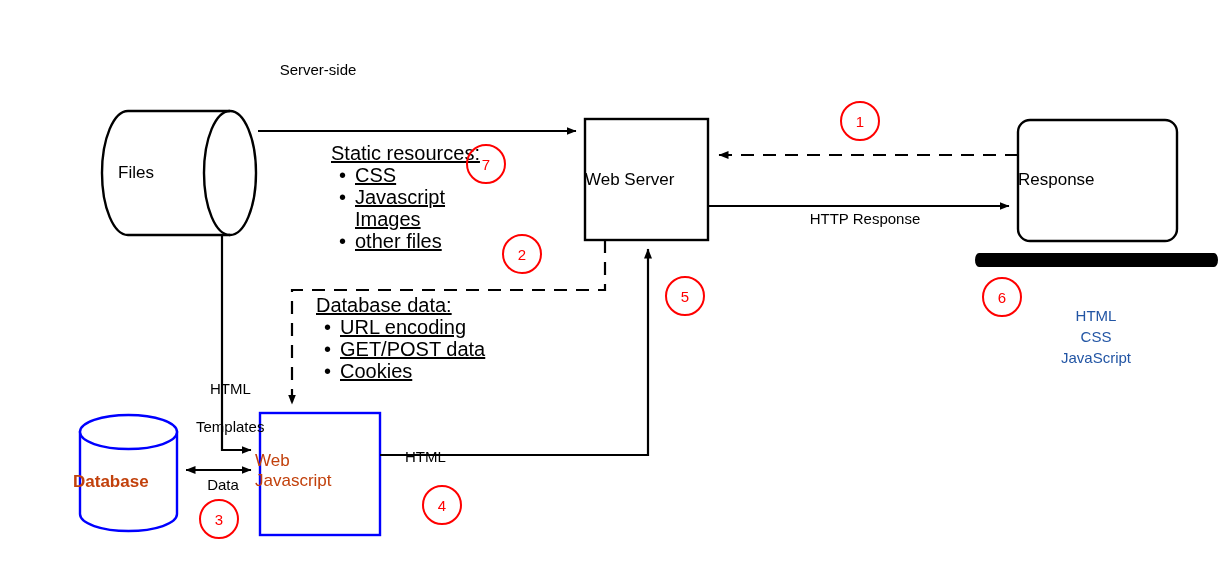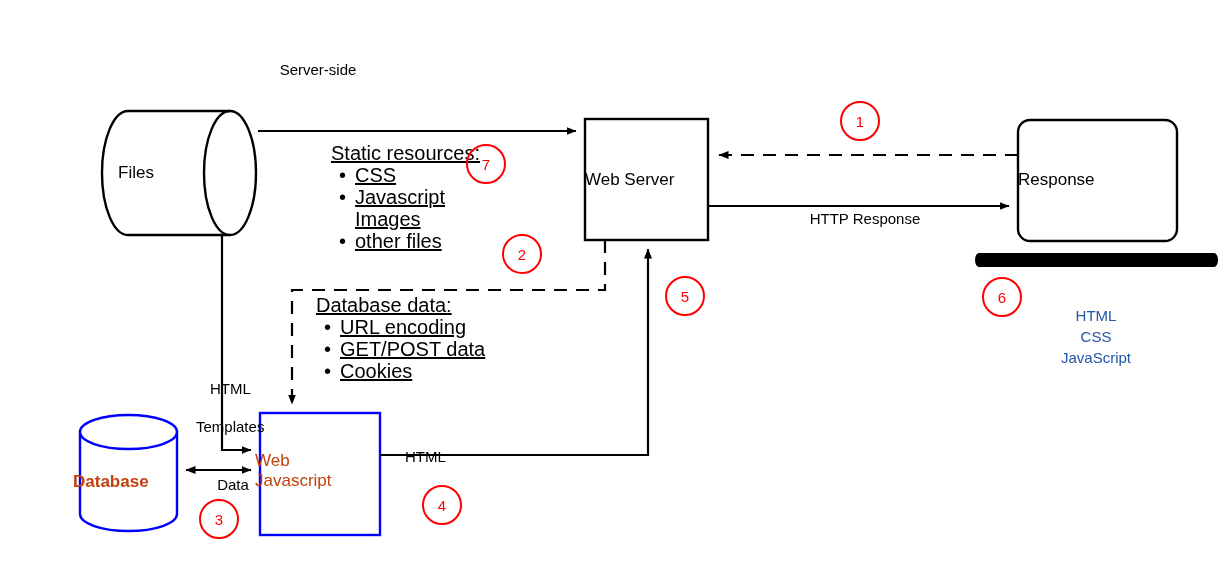--- a/index.html
+++ b/index.html
@@ -147,21 +147,21 @@
   <div class="node-text blue-text" style="left:215px; top:451px; width:130px;">
     <span>Web</span><br>
     <span>Javascript</span>
   </div>
 
 
   <div class="lbl center" style="left:700px; top:209px; width:250px;">HTTP Response</div>
 
   <div class="lbl" style="left:365px; top:447px;">HTML</div>
 
-  <div class="lbl center" style="left:146px; top:475px; width:94px;">Data</div>
+  <div class="lbl center" style="left:136px; top:475px; width:94px;">Data</div>
 
   <div class="lbl center" style="left:124px; top:360px; width:116px;">
     <span>HTML</span><br>
     <span>Templates</span>
   </div>
 
   <div class="bullet-list" style="left:291px; top:142px;">
     <span class="head">Static resources:</span>
     <ul>
       <li class="dot">CSS</li>

